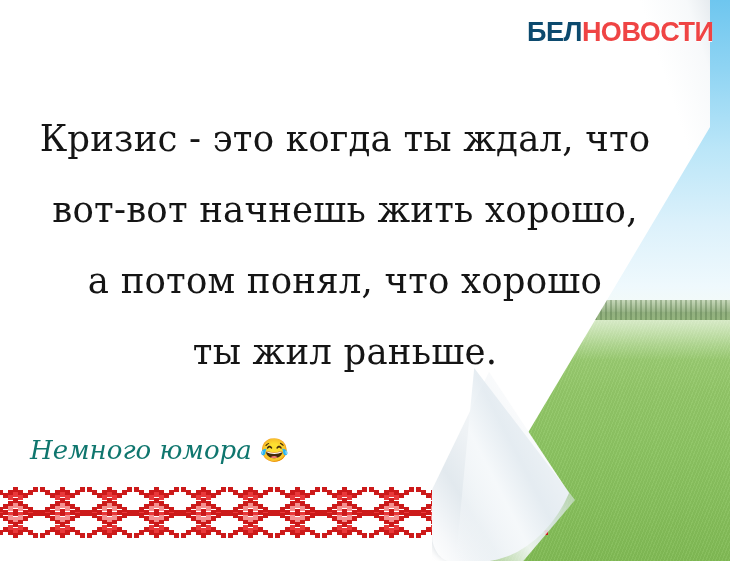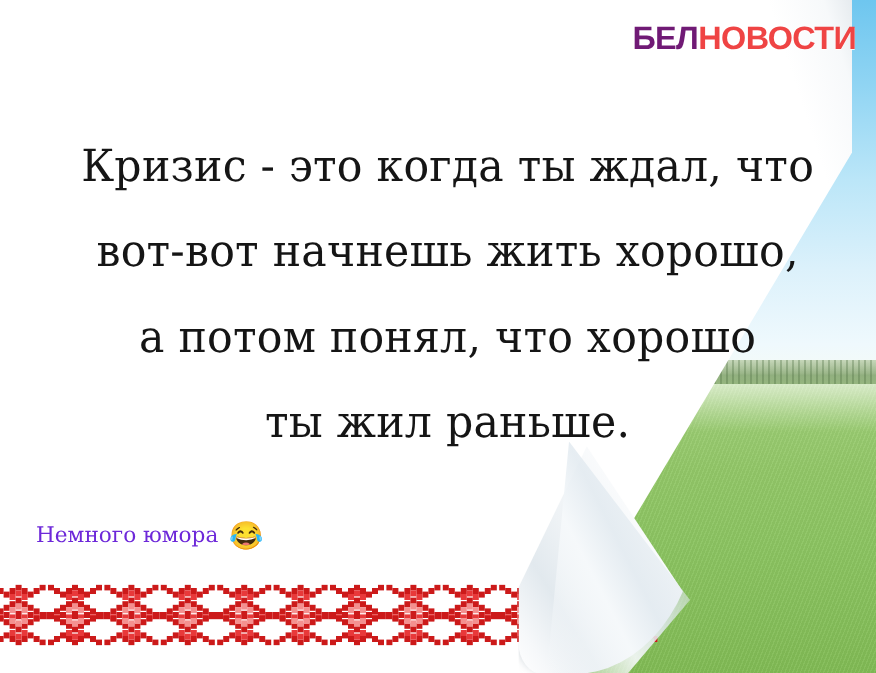--- a/index.html
+++ b/index.html
@@ -170,21 +170,20 @@
     text-shadow: 0 1px 0 rgba(255,255,255,.9);
   }
 
   
   .quote {
     position: absolute;
     left: 0;
     top: 103px;
     width: 690px;
     text-align: center;
-    margin-left: 28px;
   }
   .quote-line {
     font-family: "DejaVu Serif", "Liberation Serif", serif;
     font-size: 37px;
     line-height: 71px;
     color: #151515;
     white-space: nowrap;
     letter-spacing: 0.2px;
     transform: scaleX(.96);
   }
@@ -193,22 +192,23 @@
   .caption {
     position: absolute;
     left: 30px;
     top: 435px;
     display: flex;
     align-items: center;
     gap: 9px;
   }
   .caption-text {
     font-family: "DejaVu Serif", "Liberation Serif", serif;
-    font-size: 18px;
-    color: #6d28d9;
+    font-style: italic;
+    font-size: 26px;
+    color: #0f766e;
   }
   .caption-emoji {
     font-size: 23px;
     line-height: 1;
   }
 
   
   .ornament {
     position: absolute;
     left: 0;
@@ -331,21 +331,21 @@
         <use href="#motif" x="415"></use>
         <use href="#motif" x="462"></use>
         <use href="#motif" x="509"></use>
       </g>
     </svg>
   </div>
 
   <div class="curl"></div>
   <div class="curl-fold"></div>
 
-  <div class="logo"><span style="color:#701a75">БЕЛ</span><span style="color:#ef4444">НОВОСТИ</span></div>
+  <div class="logo"><span style="color:#0c4a6e">БЕЛ</span><span style="color:#ef4444">НОВОСТИ</span></div>
 
   <div class="quote">
     <div class="quote-line">Кризис - это когда ты ждал, что</div>
     <div class="quote-line">вот-вот начнешь жить хорошо,</div>
     <div class="quote-line">а потом понял, что хорошо</div>
     <div class="quote-line">ты жил раньше.</div>
   </div>
 
   <div class="caption">
     <span class="caption-text">Немного юмора</span>

